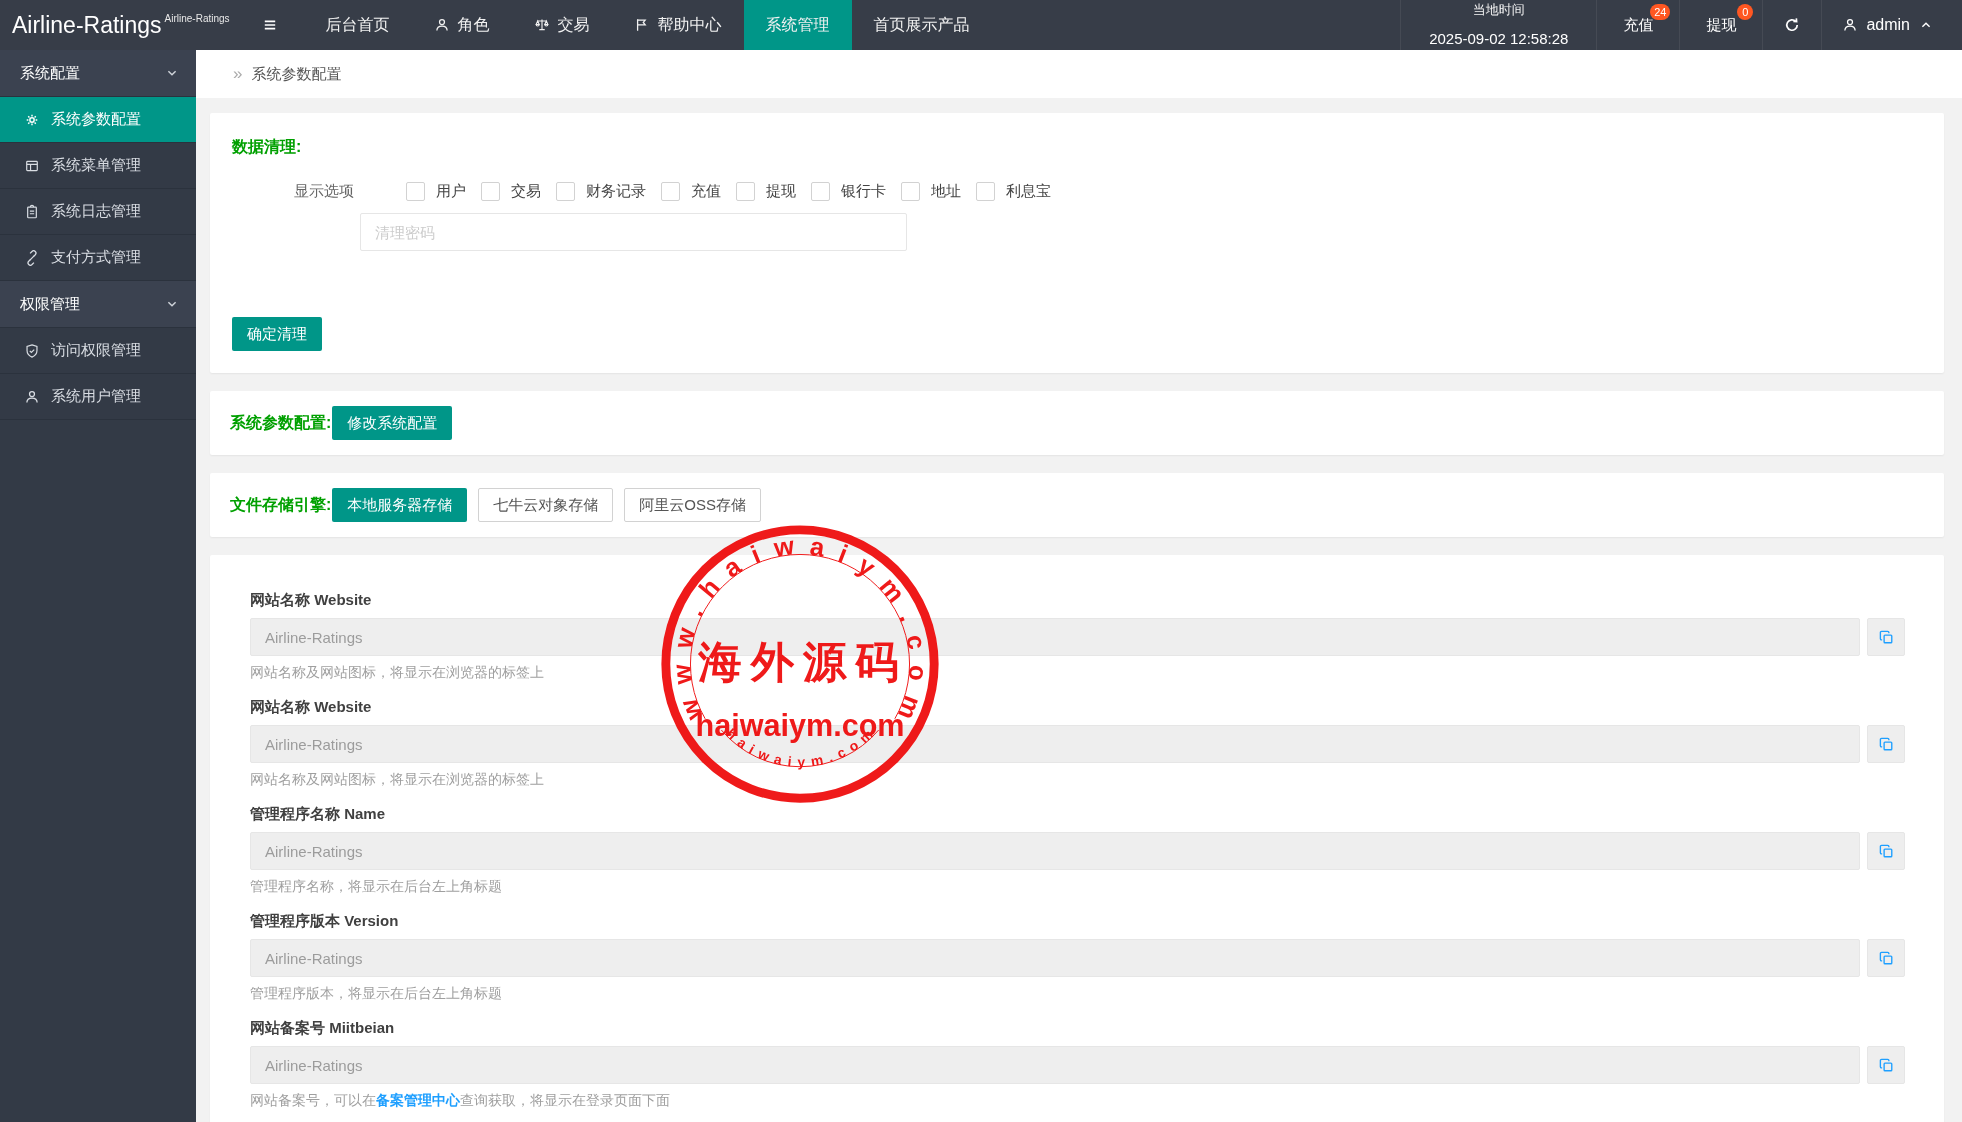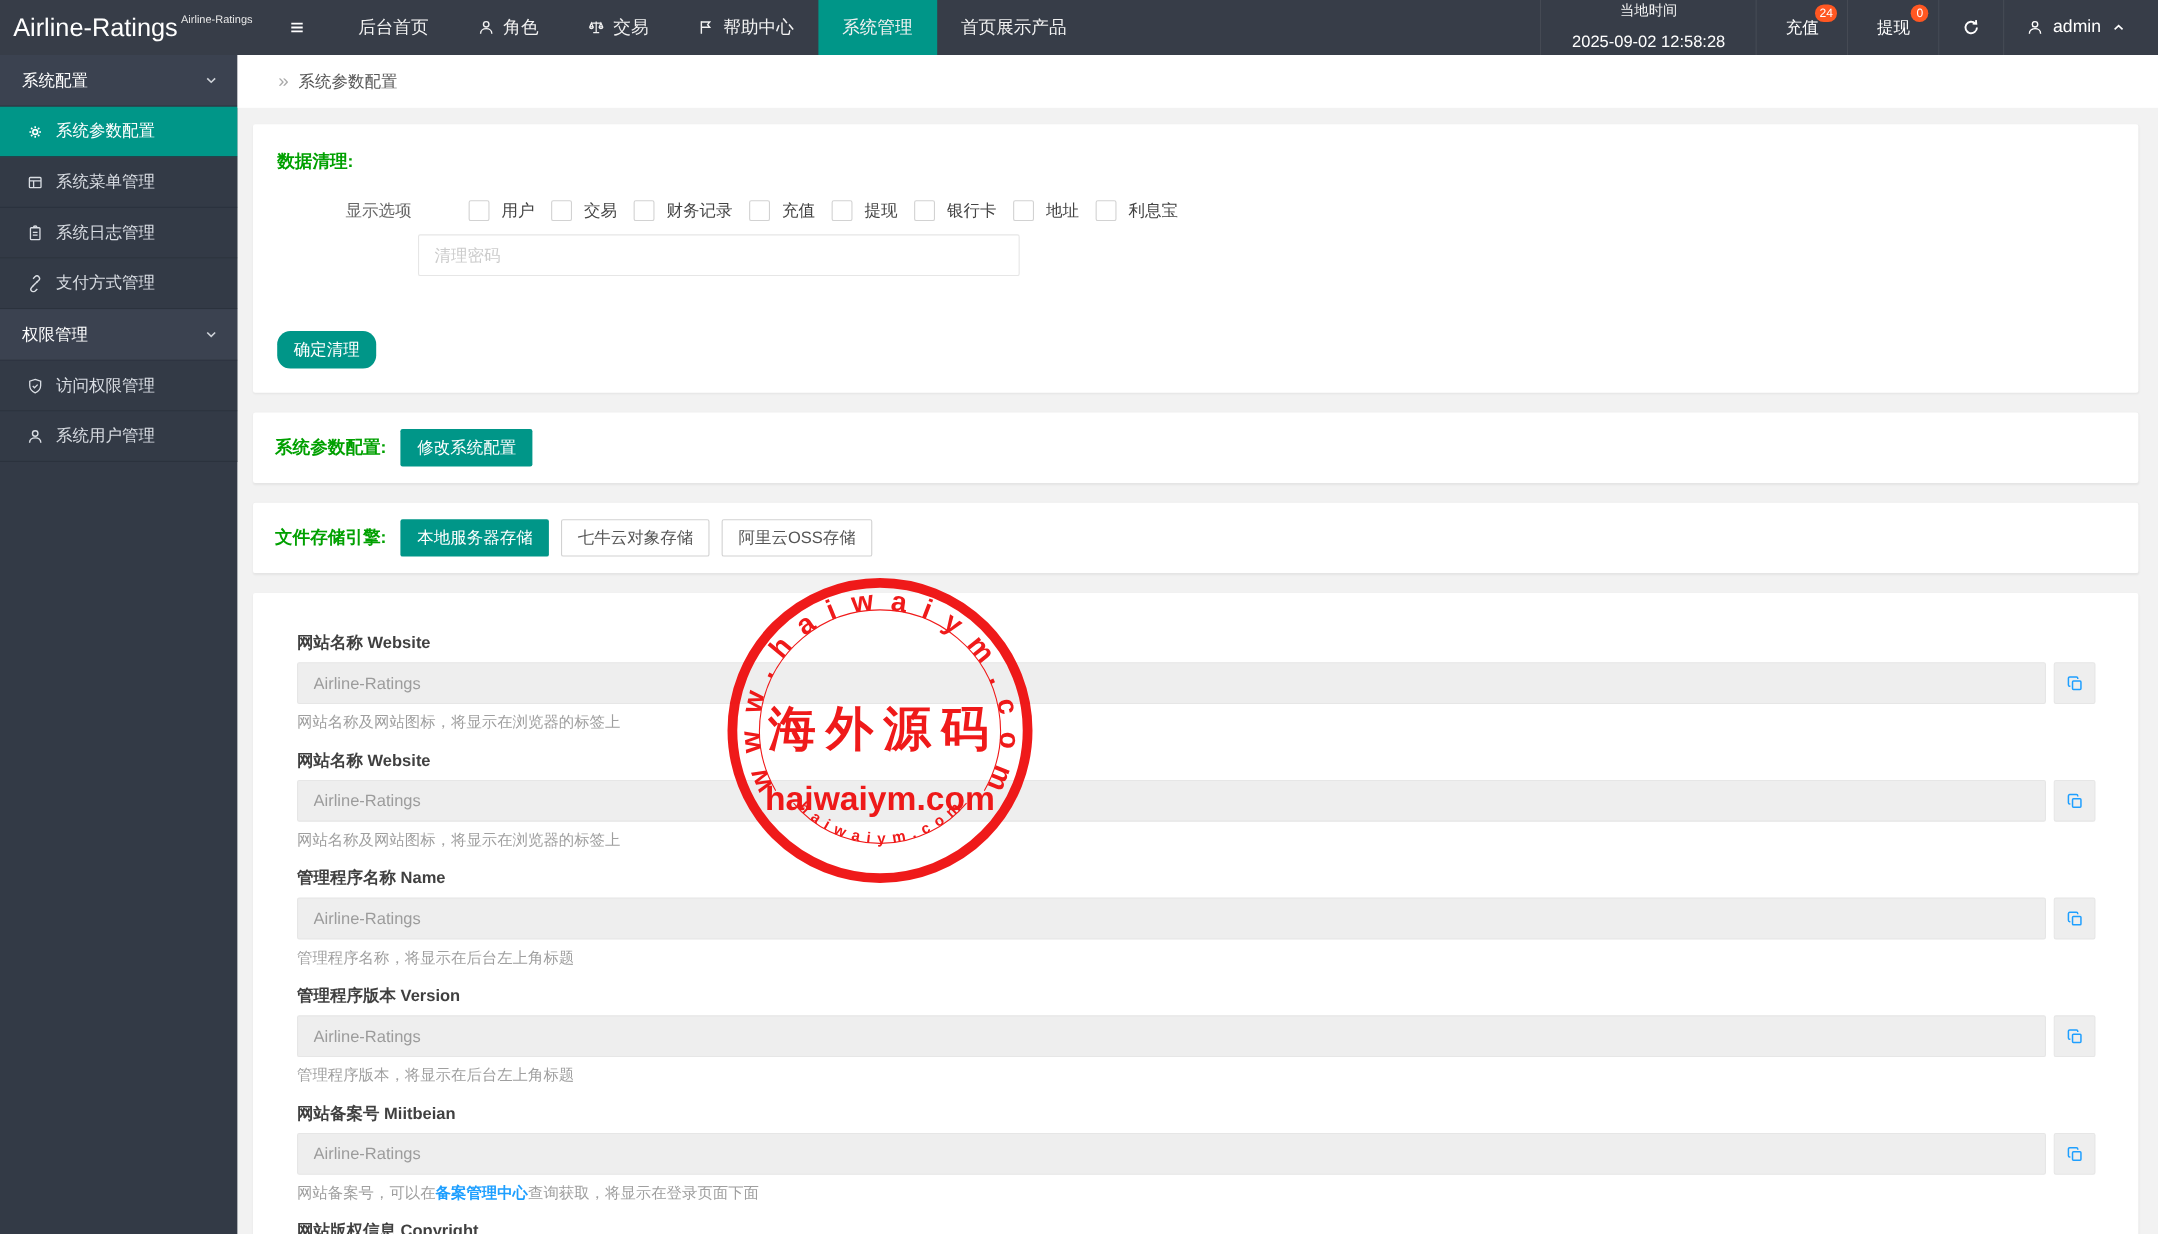--- a/index.html
+++ b/index.html
@@ -21,21 +21,21 @@
   .nav-time { display:flex; flex-direction:column; align-items:center; justify-content:space-between; padding:0 28px; line-height:1.5; }
   .nav-time-label { font-size:13px; color:#f5f5f5; }
   .nav-time-value { font-size:15px; color:#fff; white-space:nowrap; }
   .nav-badge-item { position:relative; display:flex; align-items:center; padding:0 26px; font-size:15px; cursor:pointer; }
   .badge { position:absolute; top:4px; right:9px; background:#ff5722; color:#fff; font-size:11px; line-height:16px; min-width:16px; text-align:center; padding:0 4px; border-radius:9px; }
   .nav-refresh { display:flex; align-items:center; padding:0 20px; cursor:pointer; }
   .nav-user { display:flex; align-items:center; gap:8px; padding:0 28px 0 20px; font-size:16px; cursor:pointer; }
 
   
   .body-row { display:flex; height:1072px; }
-  .sidebar { width:216px; flex-shrink:0; background:#333a46; }
+  .sidebar { width:196px; flex-shrink:0; background:#333a46; }
   .side-header { height:47px; display:flex; align-items:center; justify-content:space-between; padding:0 16px 0 20px; background:#3b4250; color:#fff; font-size:15px; border-bottom:1px solid #2b323d; cursor:pointer; }
   .side-item { height:46px; display:flex; align-items:center; gap:11px; padding:0 16px 0 24px; background:#333a46; color:#d9dde3; font-size:15px; border-bottom:1px solid #2b323d; cursor:pointer; }
   .side-item.active { background:#009688; color:#fff; }
   .main { flex:1; min-width:0; display:flex; flex-direction:column; background:#f2f2f2; }
   .breadcrumb-bar { height:48px; background:#fff; display:flex; align-items:center; gap:9px; padding-left:37px; font-size:15px; flex-shrink:0; }
   .crumb-sep { color:#aaa; font-size:17px; }
   .crumb-cur { color:#555; }
   .content { flex:1; padding:15px 18px 0 14px; overflow:hidden; }
 
   
@@ -45,22 +45,22 @@
   .options-row { display:flex; align-items:center; margin:24px 0 0 62px;gap:44px; }
   .options-label { font-size:15px; color:#666; margin-right:8px; }
   .options { display:flex; align-items:center; gap:15px; }
   .ck { display:flex; align-items:center; gap:11px; font-size:15px; color:#444; cursor:pointer; }
   .ckbox { width:19px; height:19px; background:#fff; border:1px solid #d2d2d2; border-radius:2px; flex-shrink:0; }
   .pw-row { margin:12px 0 0 128px; }
   .pw-input { width:547px; height:38px; border:1px solid #e6e6e6; border-radius:2px; padding:0 14px; font-size:15px; color:#666; background:#fff; outline:none; }
   .pw-input::placeholder { color:#ccc; }
   .btn-teal { background:#009688; color:#fff; border:none; height:34px; padding:0 15px; font-size:15px; border-radius:2px; cursor:pointer; font-family:inherit; white-space:nowrap; }
   .btn-outline { background:#fff; color:#555; border:1px solid #d2d2d2; height:34px; padding:0 14px; font-size:15px; border-radius:2px; cursor:pointer; font-family:inherit; white-space:nowrap; }
-  .btn-clean { margin-top:50px;border-radius:12px; }
-  .row-card { height:64px; display:flex; align-items:center; gap:13px; padding:0 20px; }
+  .btn-clean { margin-top:66px; }
+  .row-card { height:64px; display:flex; align-items:center; gap:1px; padding:0 20px; }
   .storage-btns { display:flex; gap:11px; }
 
   
   .form-card { padding:36px 39px 20px 40px; }
   .fgroup { margin-bottom:16px; }
   .flabel { color:#404040; font-weight:bold; font-size:15px; margin-bottom:8px; }
   .frow { display:flex; align-items:center; }
   .finput { flex:1; height:38px; background:#eee; border:1px solid #e6e6e6; border-radius:2px; color:#9c9c9c; font-size:15px; padding:0 14px; outline:none; }
   .faddon { width:38px; height:38px; margin-left:7px; background:#eee; border:1px solid #e6e6e6; border-radius:2px; display:flex; align-items:center; justify-content:center; color:#1e9fff; cursor:pointer; flex-shrink:0; }
   .fhelp { margin-top:8px; font-size:14px; color:#9f9f9f; }

